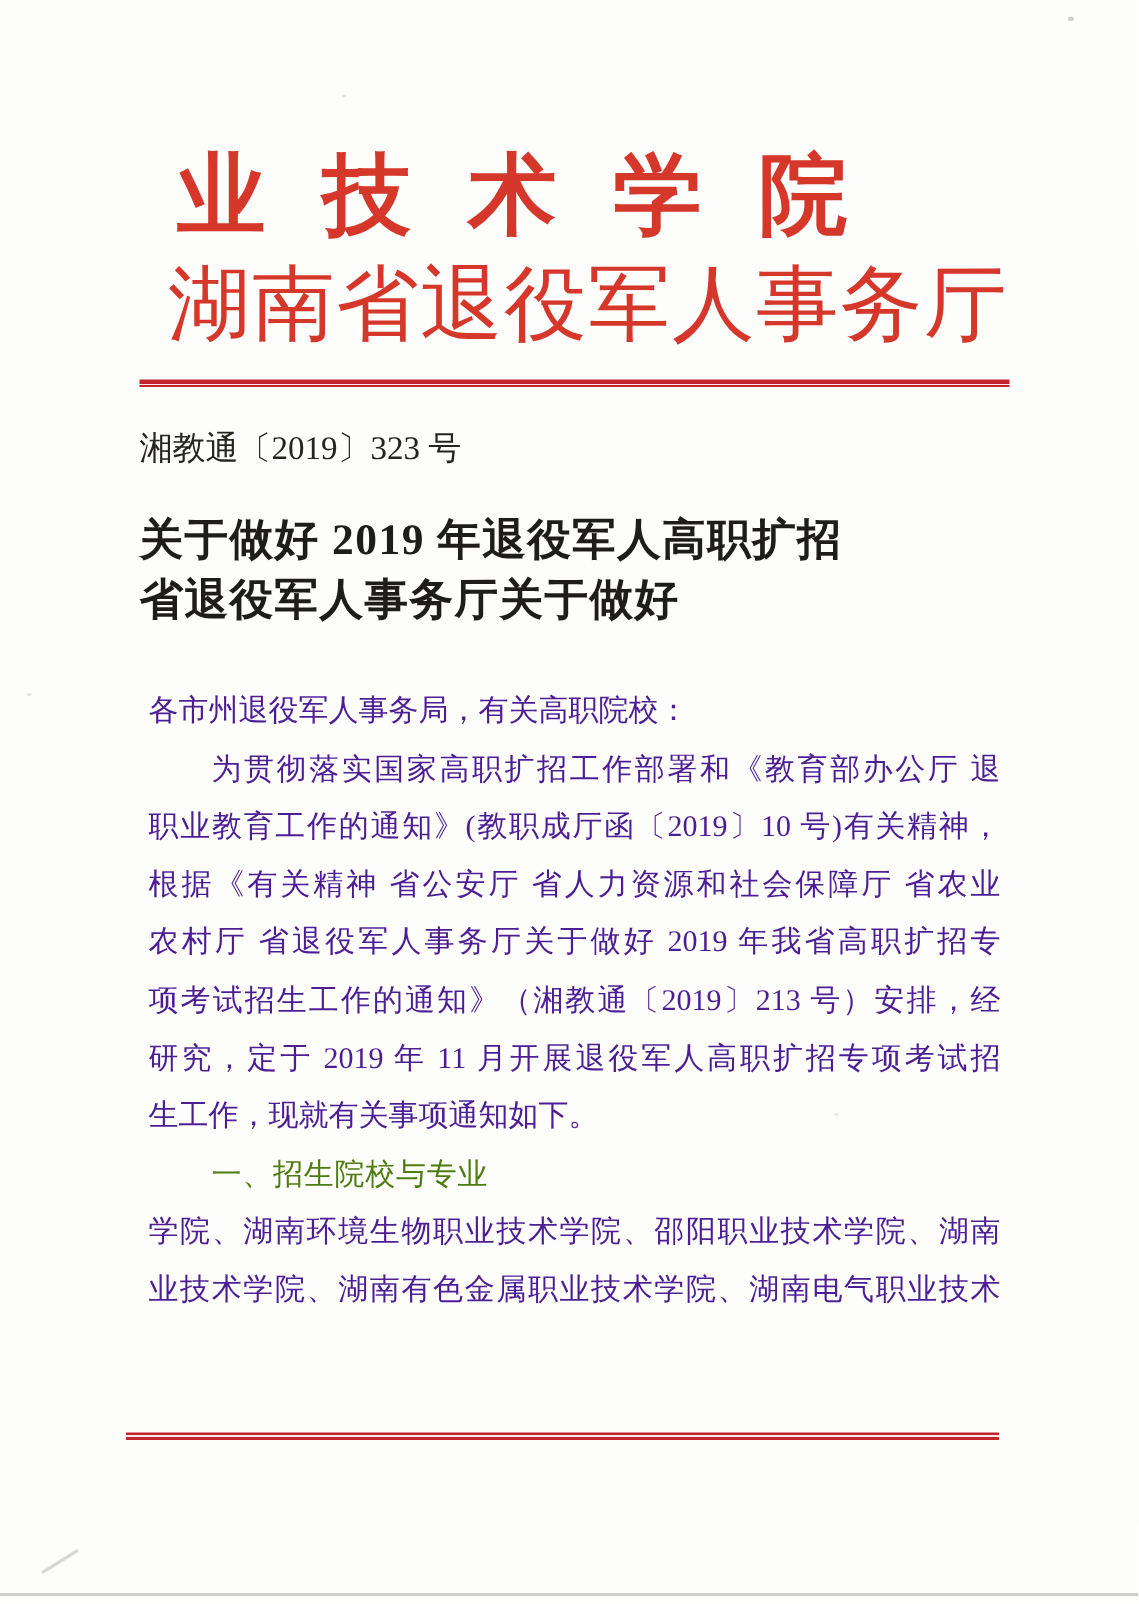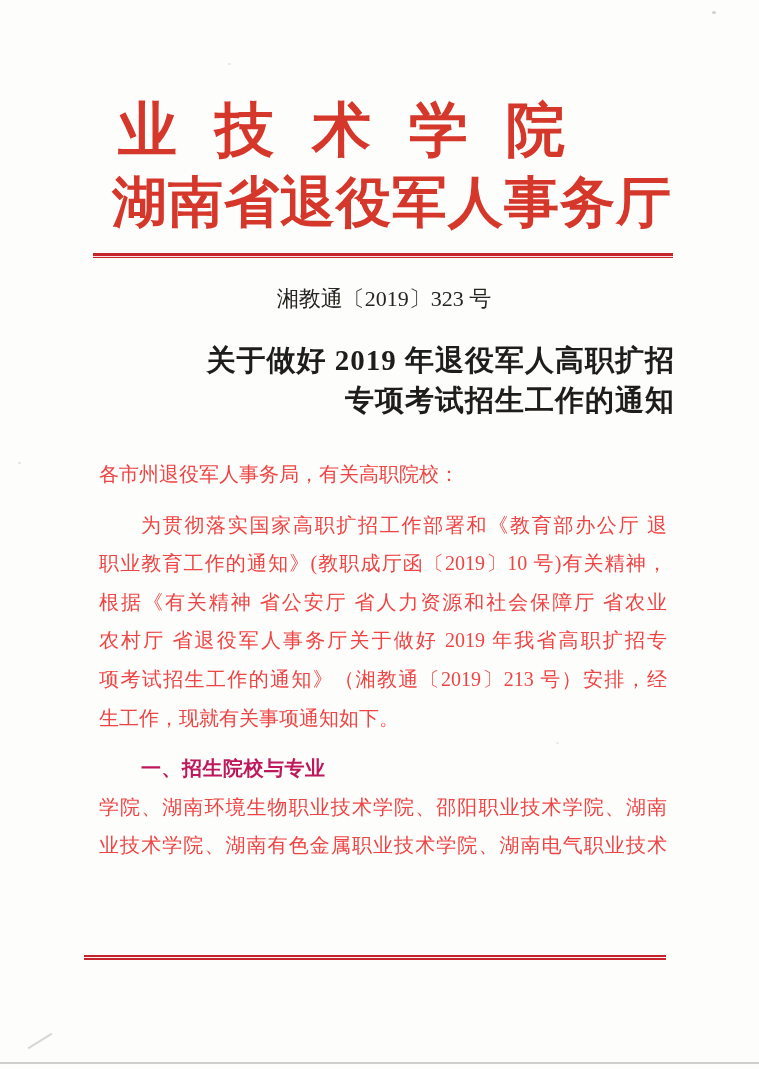--- a/index.html
+++ b/index.html
@@ -10,50 +10,50 @@
     color:#2a2824;
   }
   
   .org1 {
     position:absolute; left:118px; top:93px; height:74px; line-height:74px;
     font-size:59px; font-weight:700; color:#d6372b; white-space:nowrap;
     letter-spacing:38px;
   }
   .org2 {
     position:absolute; left:112px; top:167px; height:72px; line-height:72px;
-    font-size:55px; font-weight:700; color:#d6372b; white-space:nowrap;
+    font-size:55px; font-weight:400; color:#d6372b; white-space:nowrap;
     letter-spacing:1px;
   }
   .rule-top {
     position:absolute; left:93px; top:253px; width:580px; height:5px;
     background:linear-gradient(to bottom,#c5242c 0 58%, #f6e4e2 58% 72%, #c5242c 72% 100%);
   }
   
   .docnum {
     position:absolute; left:93px; top:284px; width:582px; height:30px;
-    line-height:30px; font-size:22px; text-align:center; color:#26241f;
+    line-height:30px; font-size:22px; text-align:left; color:#26241f;
     white-space:nowrap;
   }
   
   .title {
     position:absolute; left:93px; top:340px; width:582px;
-    text-align:right; font-weight:700; font-size:29px; line-height:40px;
+    text-align:left; font-weight:700; font-size:29px; line-height:40px;
     color:#1f1d1a; letter-spacing:1px;
   }
   
   .bodyblock { position:absolute; left:99px; top:455px; width:568px; }
   .bl {
-    height:38.6px; line-height:38.6px; font-size:20px; color:#ef4444;
+    height:38.6px; line-height:38.6px; font-size:20px; color:#4c1d95;
     white-space:normal; overflow:visible;
   }
   .j   { text-align:justify; text-align-last:justify; }
-  .ind { text-indent:42px;margin-top:12px; }
+  .ind { text-indent:42px; }
   .heading {
     font-family:"Liberation Sans","DejaVu Sans",sans-serif;
-    font-weight:700; color:#be185d; letter-spacing:0.5px;
+    font-weight:400; color:#4d7c0f; letter-spacing:0.5px;
   }
   
   .rule-bottom {
     position:absolute; left:84px; top:955px; width:582px; height:5px;
     background:linear-gradient(to bottom,#c5242c 0 38%, #faf1f0 38% 58%, #c5242c 58% 100%);
   }
   
   .scan-edge {
     position:absolute; left:0; top:1062px; width:759px; height:2px;
     background:#a9a8a4; opacity:0.55;
@@ -74,30 +74,31 @@
 <div class="page">
 
   <div class="org1">业技术学院</div>
   <div class="org2">湖南省退役军人事务厅</div>
   <div class="rule-top"></div>
 
   <div class="docnum">湘教通〔2019〕323 号</div>
 
   <div class="title">
     <div>关于做好 2019 年退役军人高职扩招</div>
-    <div>专项考试招生工作的通知</div>
+    <div>省退役军人事务厅关于做好</div>
   </div>
 
   <div class="bodyblock">
     <div class="bl">各市州退役军人事务局，有关高职院校：</div>
     <div class="bl j ind">为贯彻落实国家高职扩招工作部署和《教育部办公厅 退</div>
     <div class="bl j">职业教育工作的通知》(教职成厅函〔2019〕10 号)有关精神，</div>
     <div class="bl j">根据《有关精神 省公安厅 省人力资源和社会保障厅 省农业</div>
     <div class="bl j">农村厅 省退役军人事务厅关于做好 2019 年我省高职扩招专</div>
     <div class="bl j">项考试招生工作的通知》（湘教通〔2019〕213 号）安排，经</div>
+    <div class="bl j">研究，定于 2019 年 11 月开展退役军人高职扩招专项考试招</div>
     <div class="bl">生工作，现就有关事项通知如下。</div>
     <div class="bl heading ind">一、招生院校与专业</div>
     <div class="bl j">学院、湖南环境生物职业技术学院、邵阳职业技术学院、湖南</div>
     <div class="bl j">业技术学院、湖南有色金属职业技术学院、湖南电气职业技术</div>
   </div>
 
   <div class="rule-bottom"></div>
 
   <div class="scan-edge"></div>
   <div class="scan-mark"></div>

